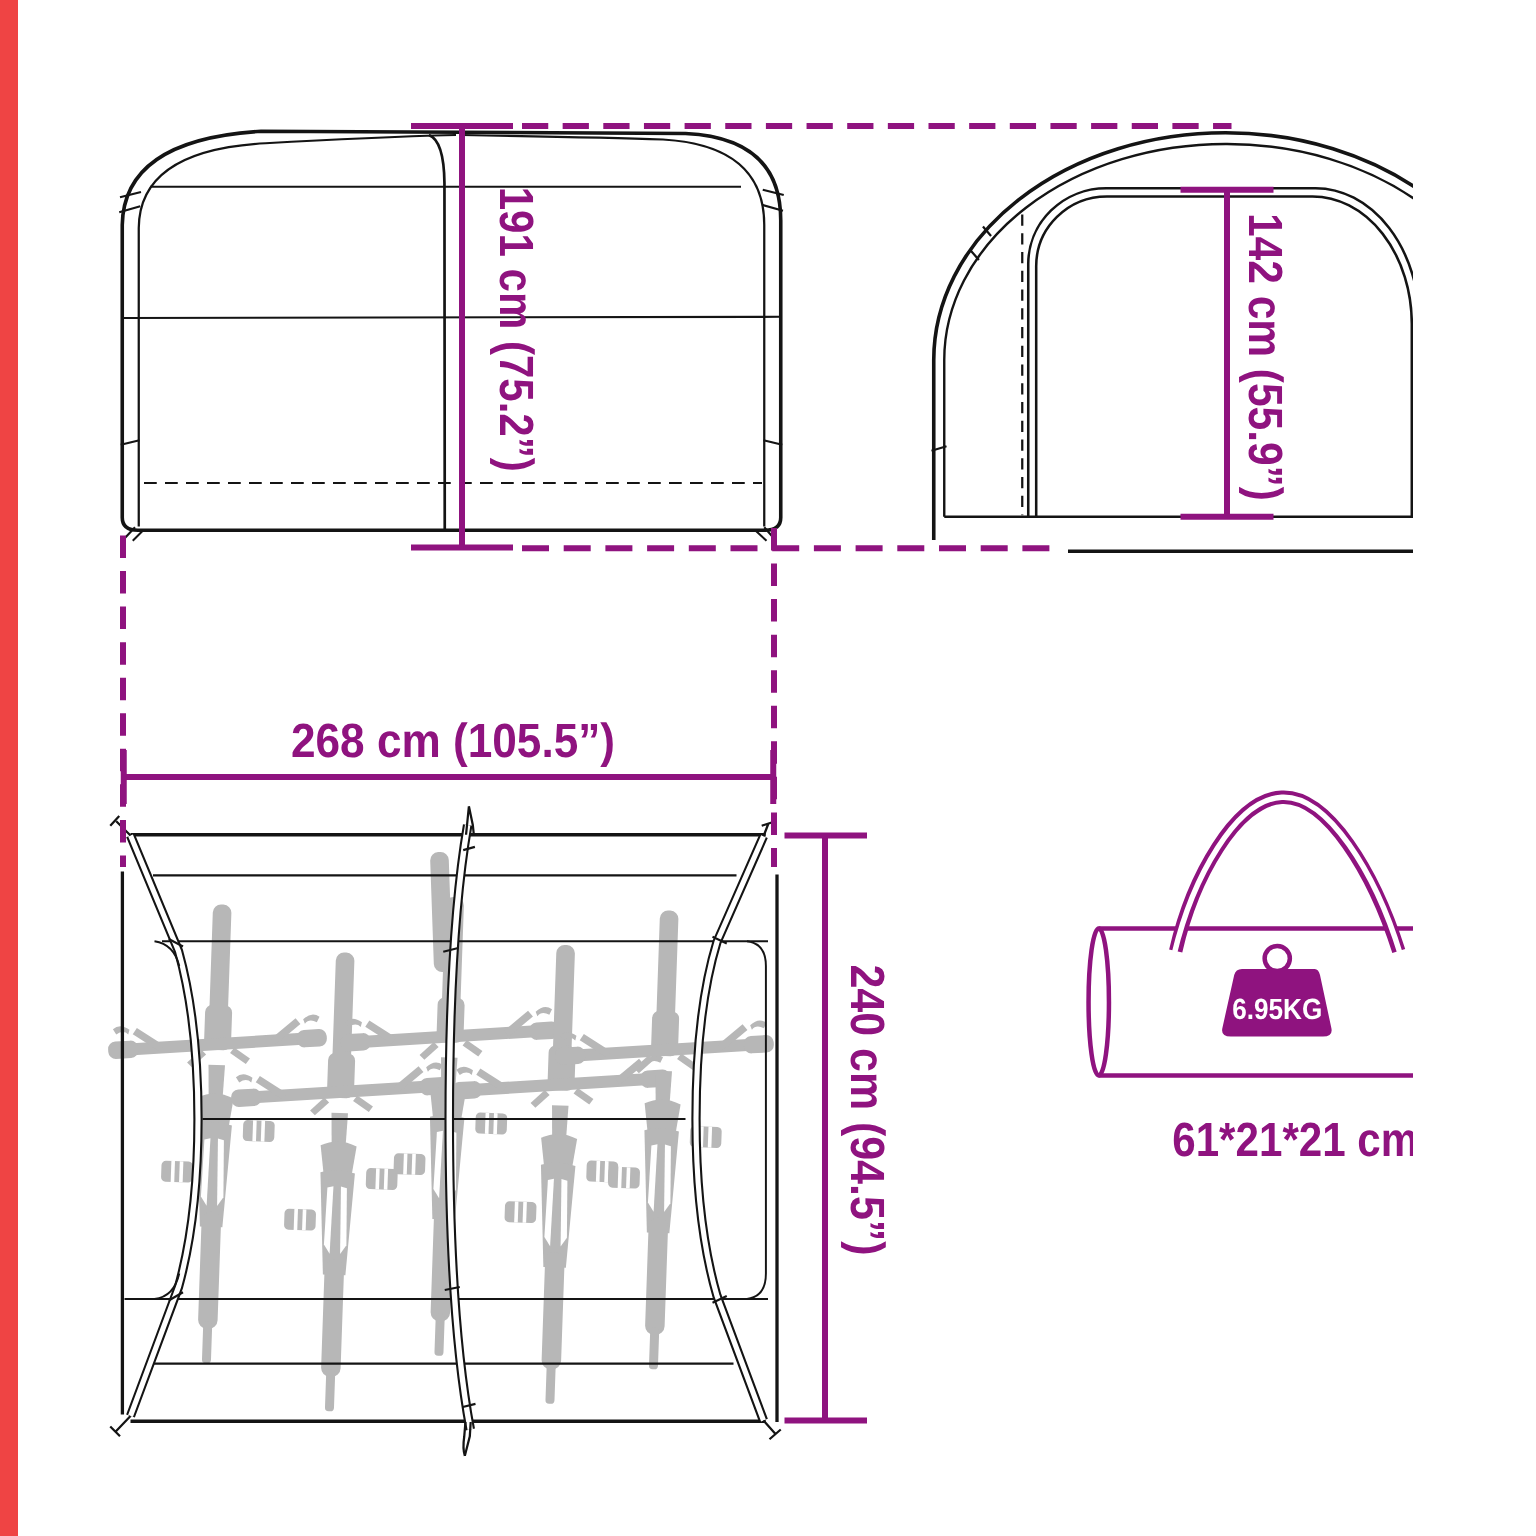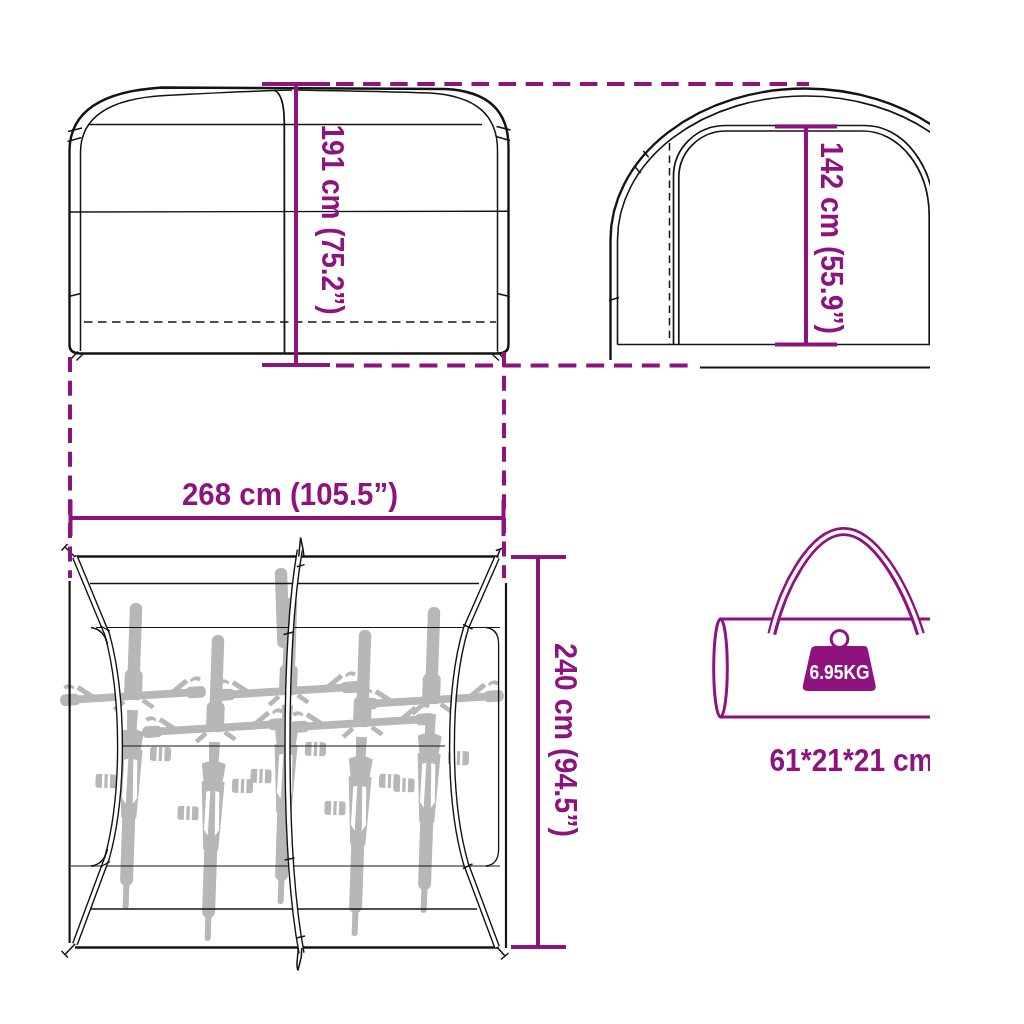--- a/index.html
+++ b/index.html
@@ -1,16 +1,16 @@
 <!DOCTYPE html>
 <html><head>
 <meta charset="utf-8">
 <style>
   html,body{margin:0;padding:0;background:#ffffff;}
-  .wrap{width:930px;height:1024px;position:relative;overflow:hidden;background:#14b8a6;}
+  .wrap{width:930px;height:1024px;position:relative;overflow:hidden;background:#ef4444;padding-left:12px;}
   svg{display:block;}
   text{font-family:"Liberation Sans", sans-serif;font-weight:bold;}
 </style>
 </head>
 <body>
 <div class="wrap">
 <svg width="1024" height="1024" viewBox="0 0 1024 1024" xmlns="http://www.w3.org/2000/svg">
 
 <rect x="0" y="0" width="1024" height="1024" fill="#ffffff"></rect>
 

